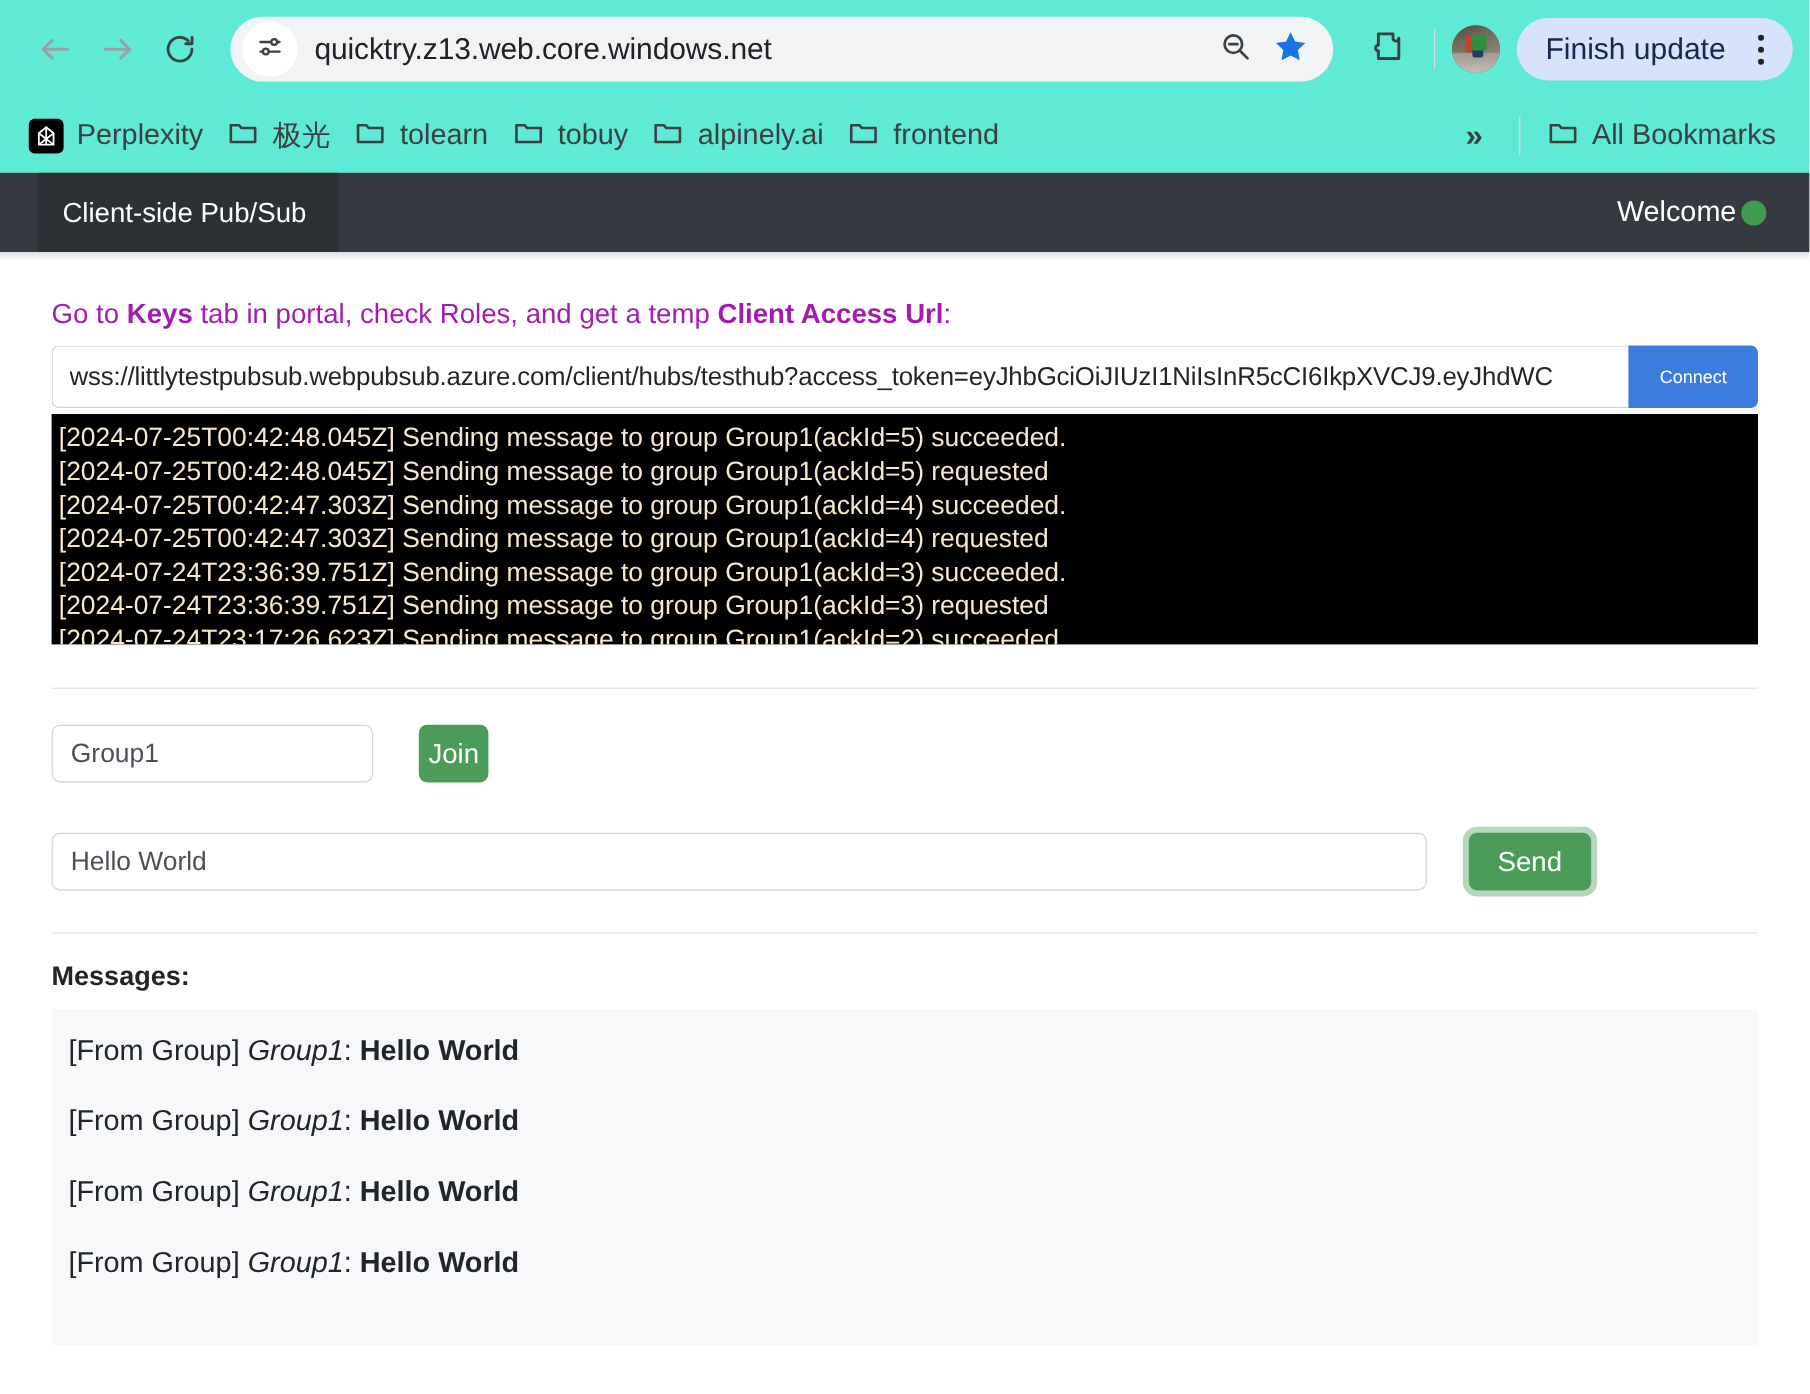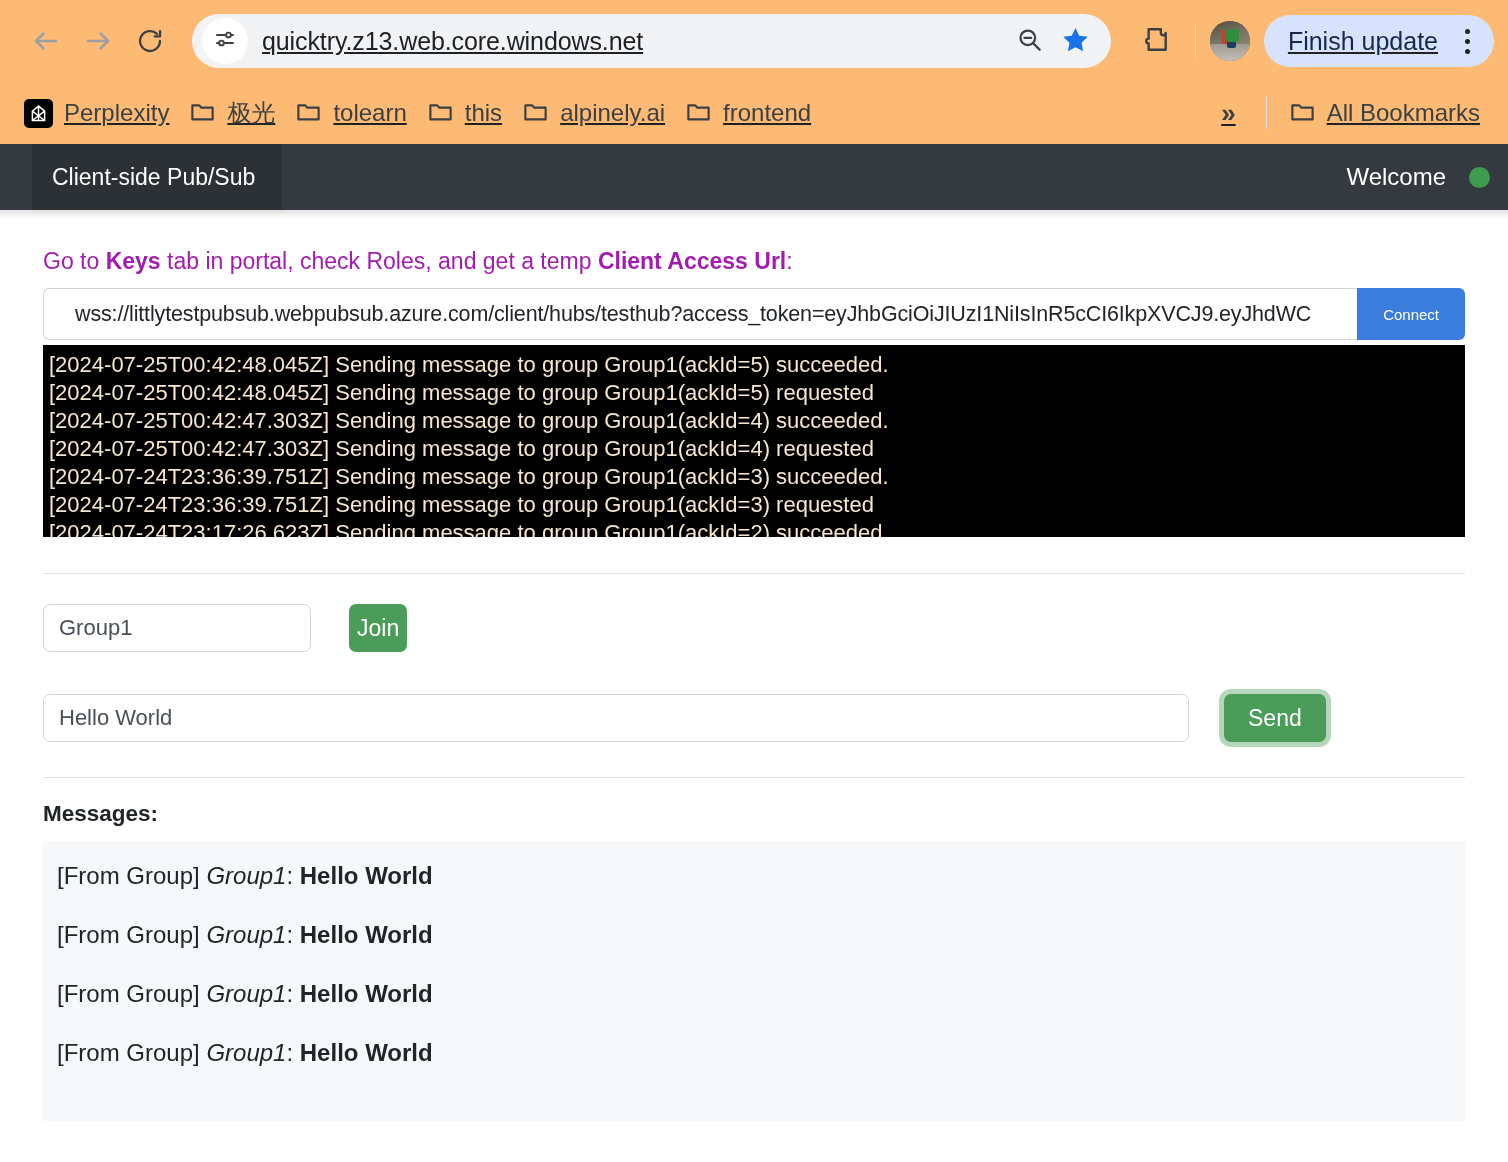--- a/index.html
+++ b/index.html
@@ -8,23 +8,22 @@
     width: 1508px;
     height: 1162px;
     background: #ffffff;
     font-family: "Liberation Sans", sans-serif;
     overflow: hidden;
     color: #202124;
   }
 
   
   .browser-chrome {
-    background: #fdba74;
+    background: #5eead4;
     width: 100%;
-    text-decoration: underline;
   }
   .toolbar {
     display: flex;
     align-items: center;
     height: 82px;
     padding: 0 14px 0 20px;
     gap: 0;
   }
   .nav-btn {
     width: 52px; height: 52px;
@@ -174,22 +173,22 @@
     min-width: 250px;
     margin-left: 32px;
   }
   .appbar-brand span {
     color: #ffffff;
     font-size: 23px;
   }
   .appbar-right {
     display: flex;
     align-items: center;
-    gap: 23px;
-    padding-right: 18px;
+    gap: 4px;
+    padding-right: 36px;
   }
   .appbar-right .welcome {
     color: #ffffff;
     font-size: 24px;
   }
   .status-dot {
     width: 21px; height: 21px;
     border-radius: 50%;
     background: #3f9b4f;
     display: block;
@@ -218,21 +217,21 @@
   }
   .url-input {
     flex: 1 1 auto;
     border: 1px solid #ced4da;
     border-right: none;
     border-radius: 6px 0 0 6px;
     background: #ffffff;
     font-family: "Liberation Sans", sans-serif;
     font-size: 21.5px;
     color: #212529;
-    padding: 0 31px;
+    padding: 0 14px;
     min-width: 0;
     letter-spacing: -0.15px;
     outline: none;
   }
   .connect-btn {
     flex: none;
     background: #3b7ddd;
     color: #ffffff;
     border: none;
     border-radius: 0 6px 6px 0;
@@ -499,21 +498,21 @@
       </span>
       <span class="bm-label">tolearn</span>
     </div>
 
     <div class="bm">
       <span>
         <svg width="27" height="27" viewBox="0 0 24 24" fill="none" stroke="#3c4043" stroke-width="1.9" stroke-linejoin="round">
           <path d="M3 6.5h6.2l1.6 2.1H21V19H3z"></path>
         </svg>
       </span>
-      <span class="bm-label">this</span>
+      <span class="bm-label">tobuy</span>
     </div>
 
     <div class="bm">
       <span>
         <svg width="27" height="27" viewBox="0 0 24 24" fill="none" stroke="#3c4043" stroke-width="1.9" stroke-linejoin="round">
           <path d="M3 6.5h6.2l1.6 2.1H21V19H3z"></path>
         </svg>
       </span>
       <span class="bm-label">alpinely.ai</span>
     </div>

